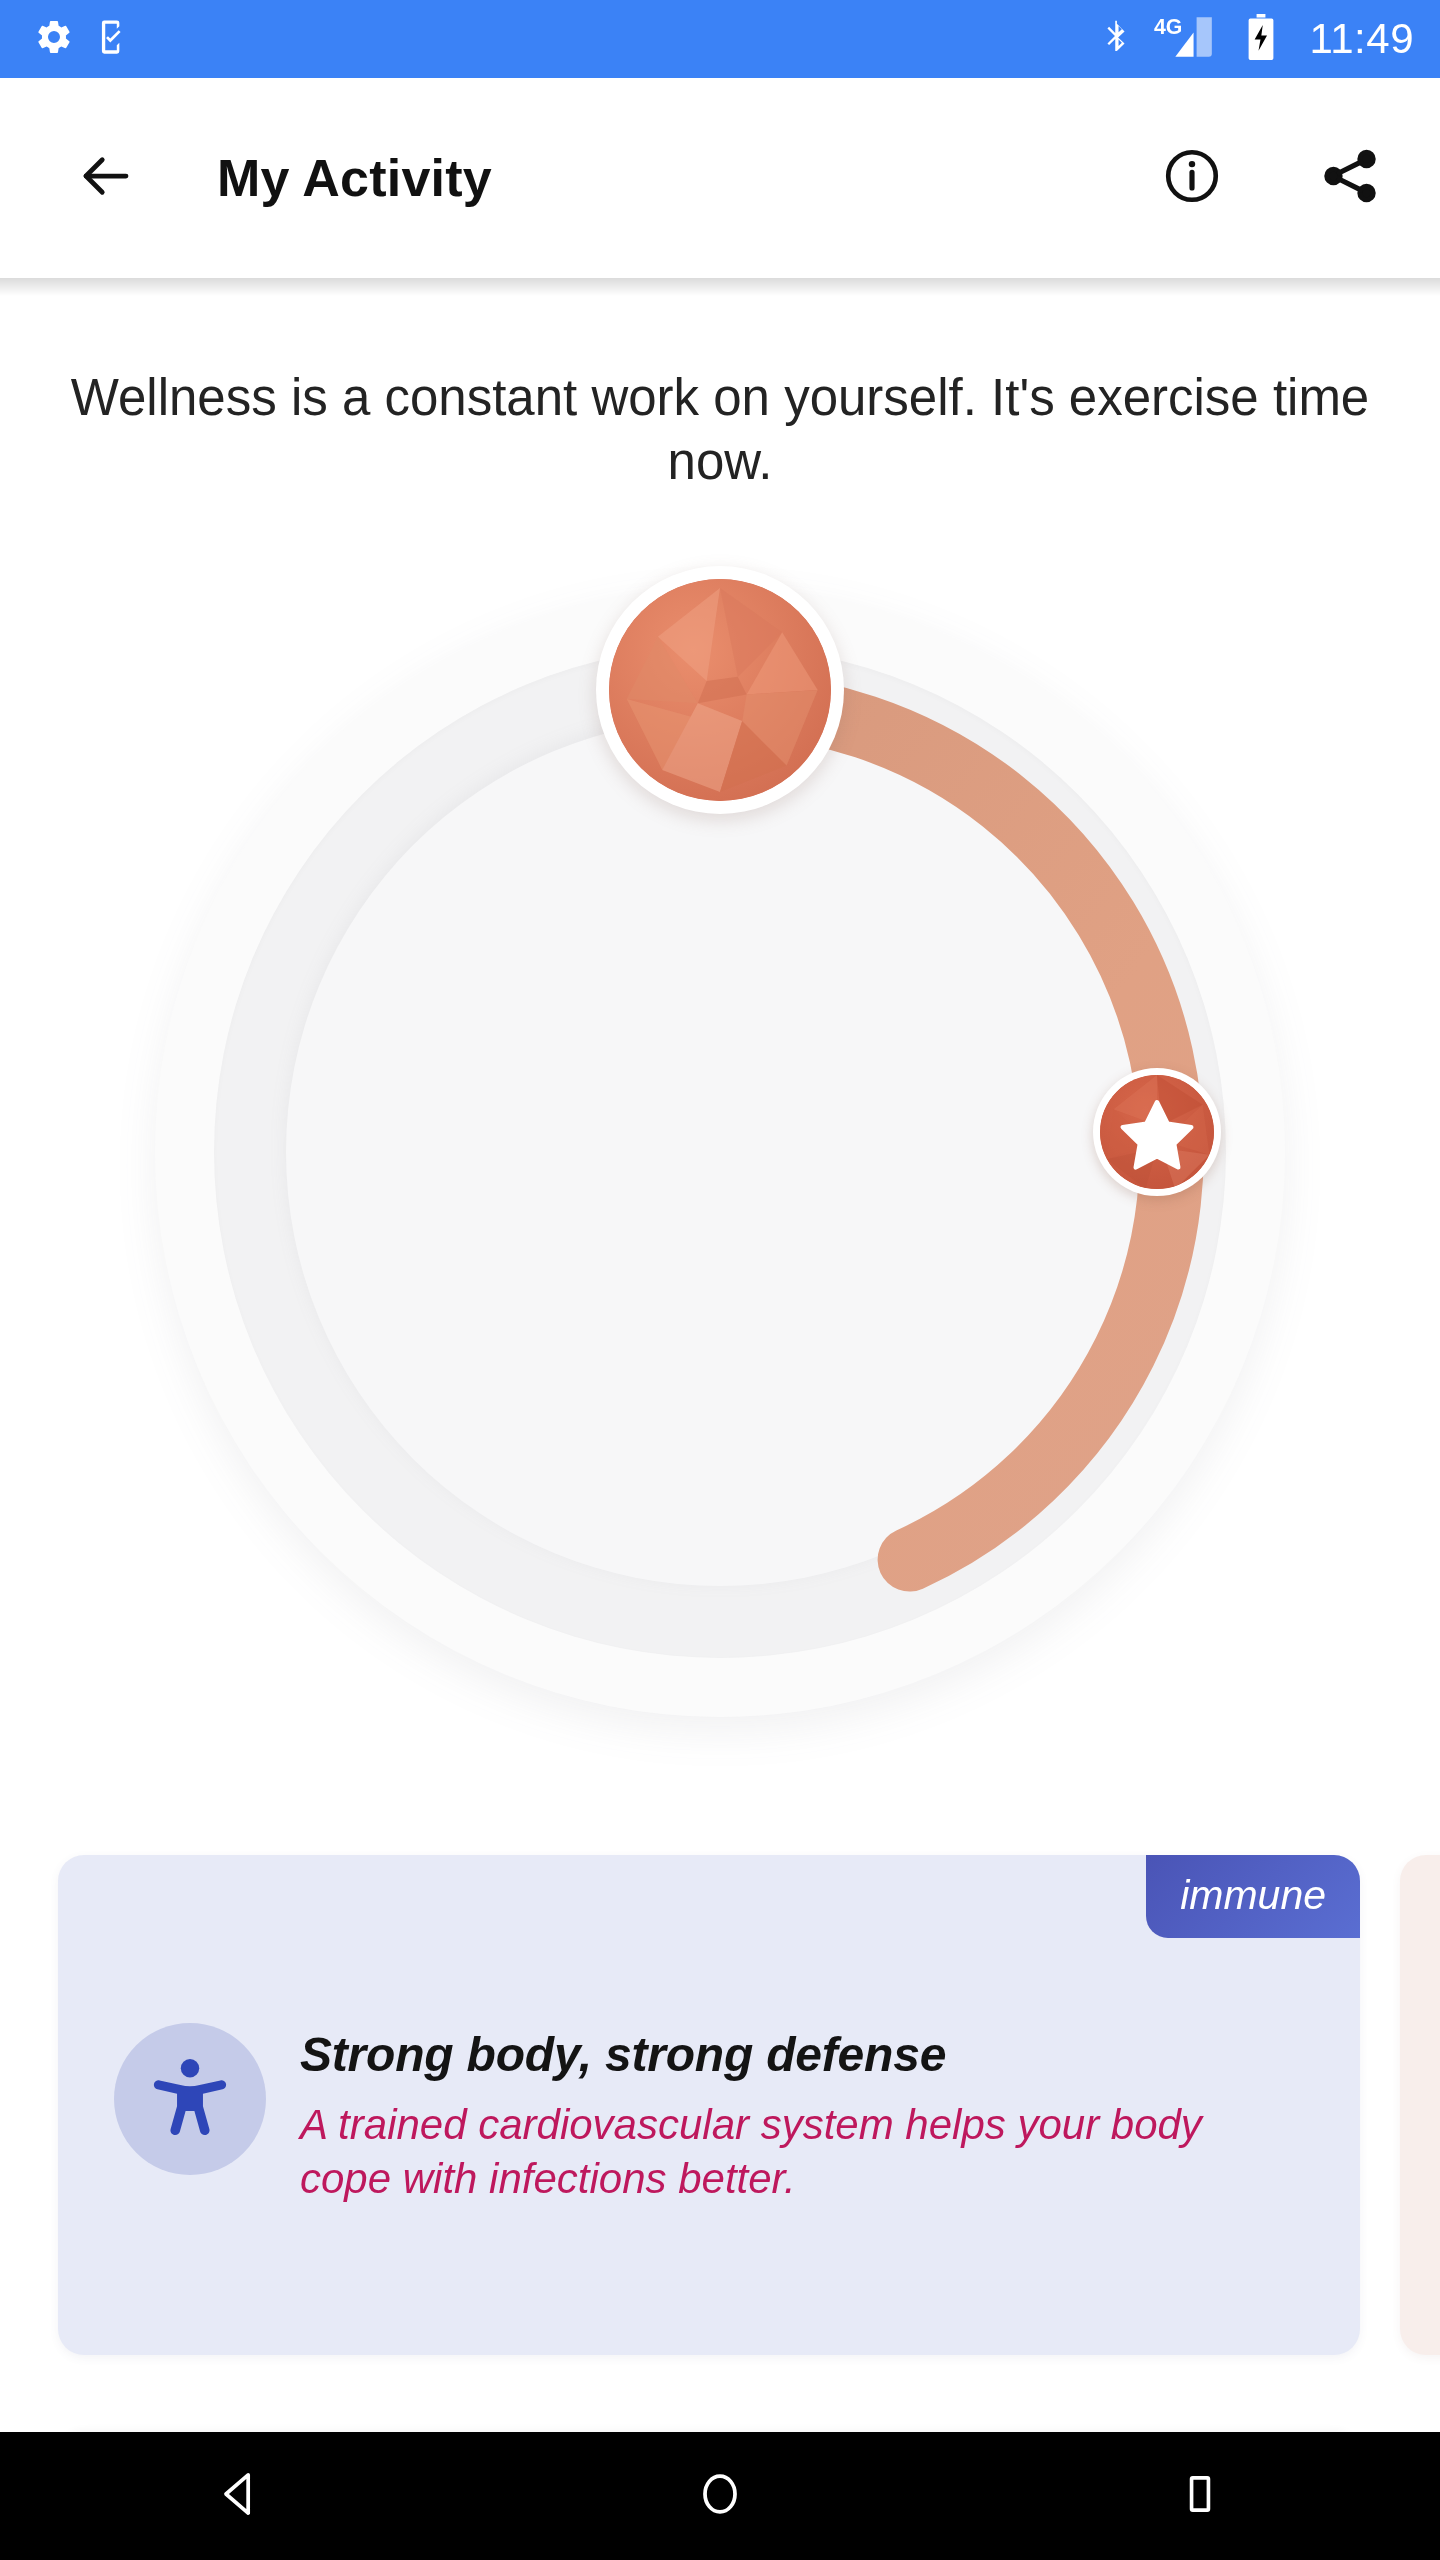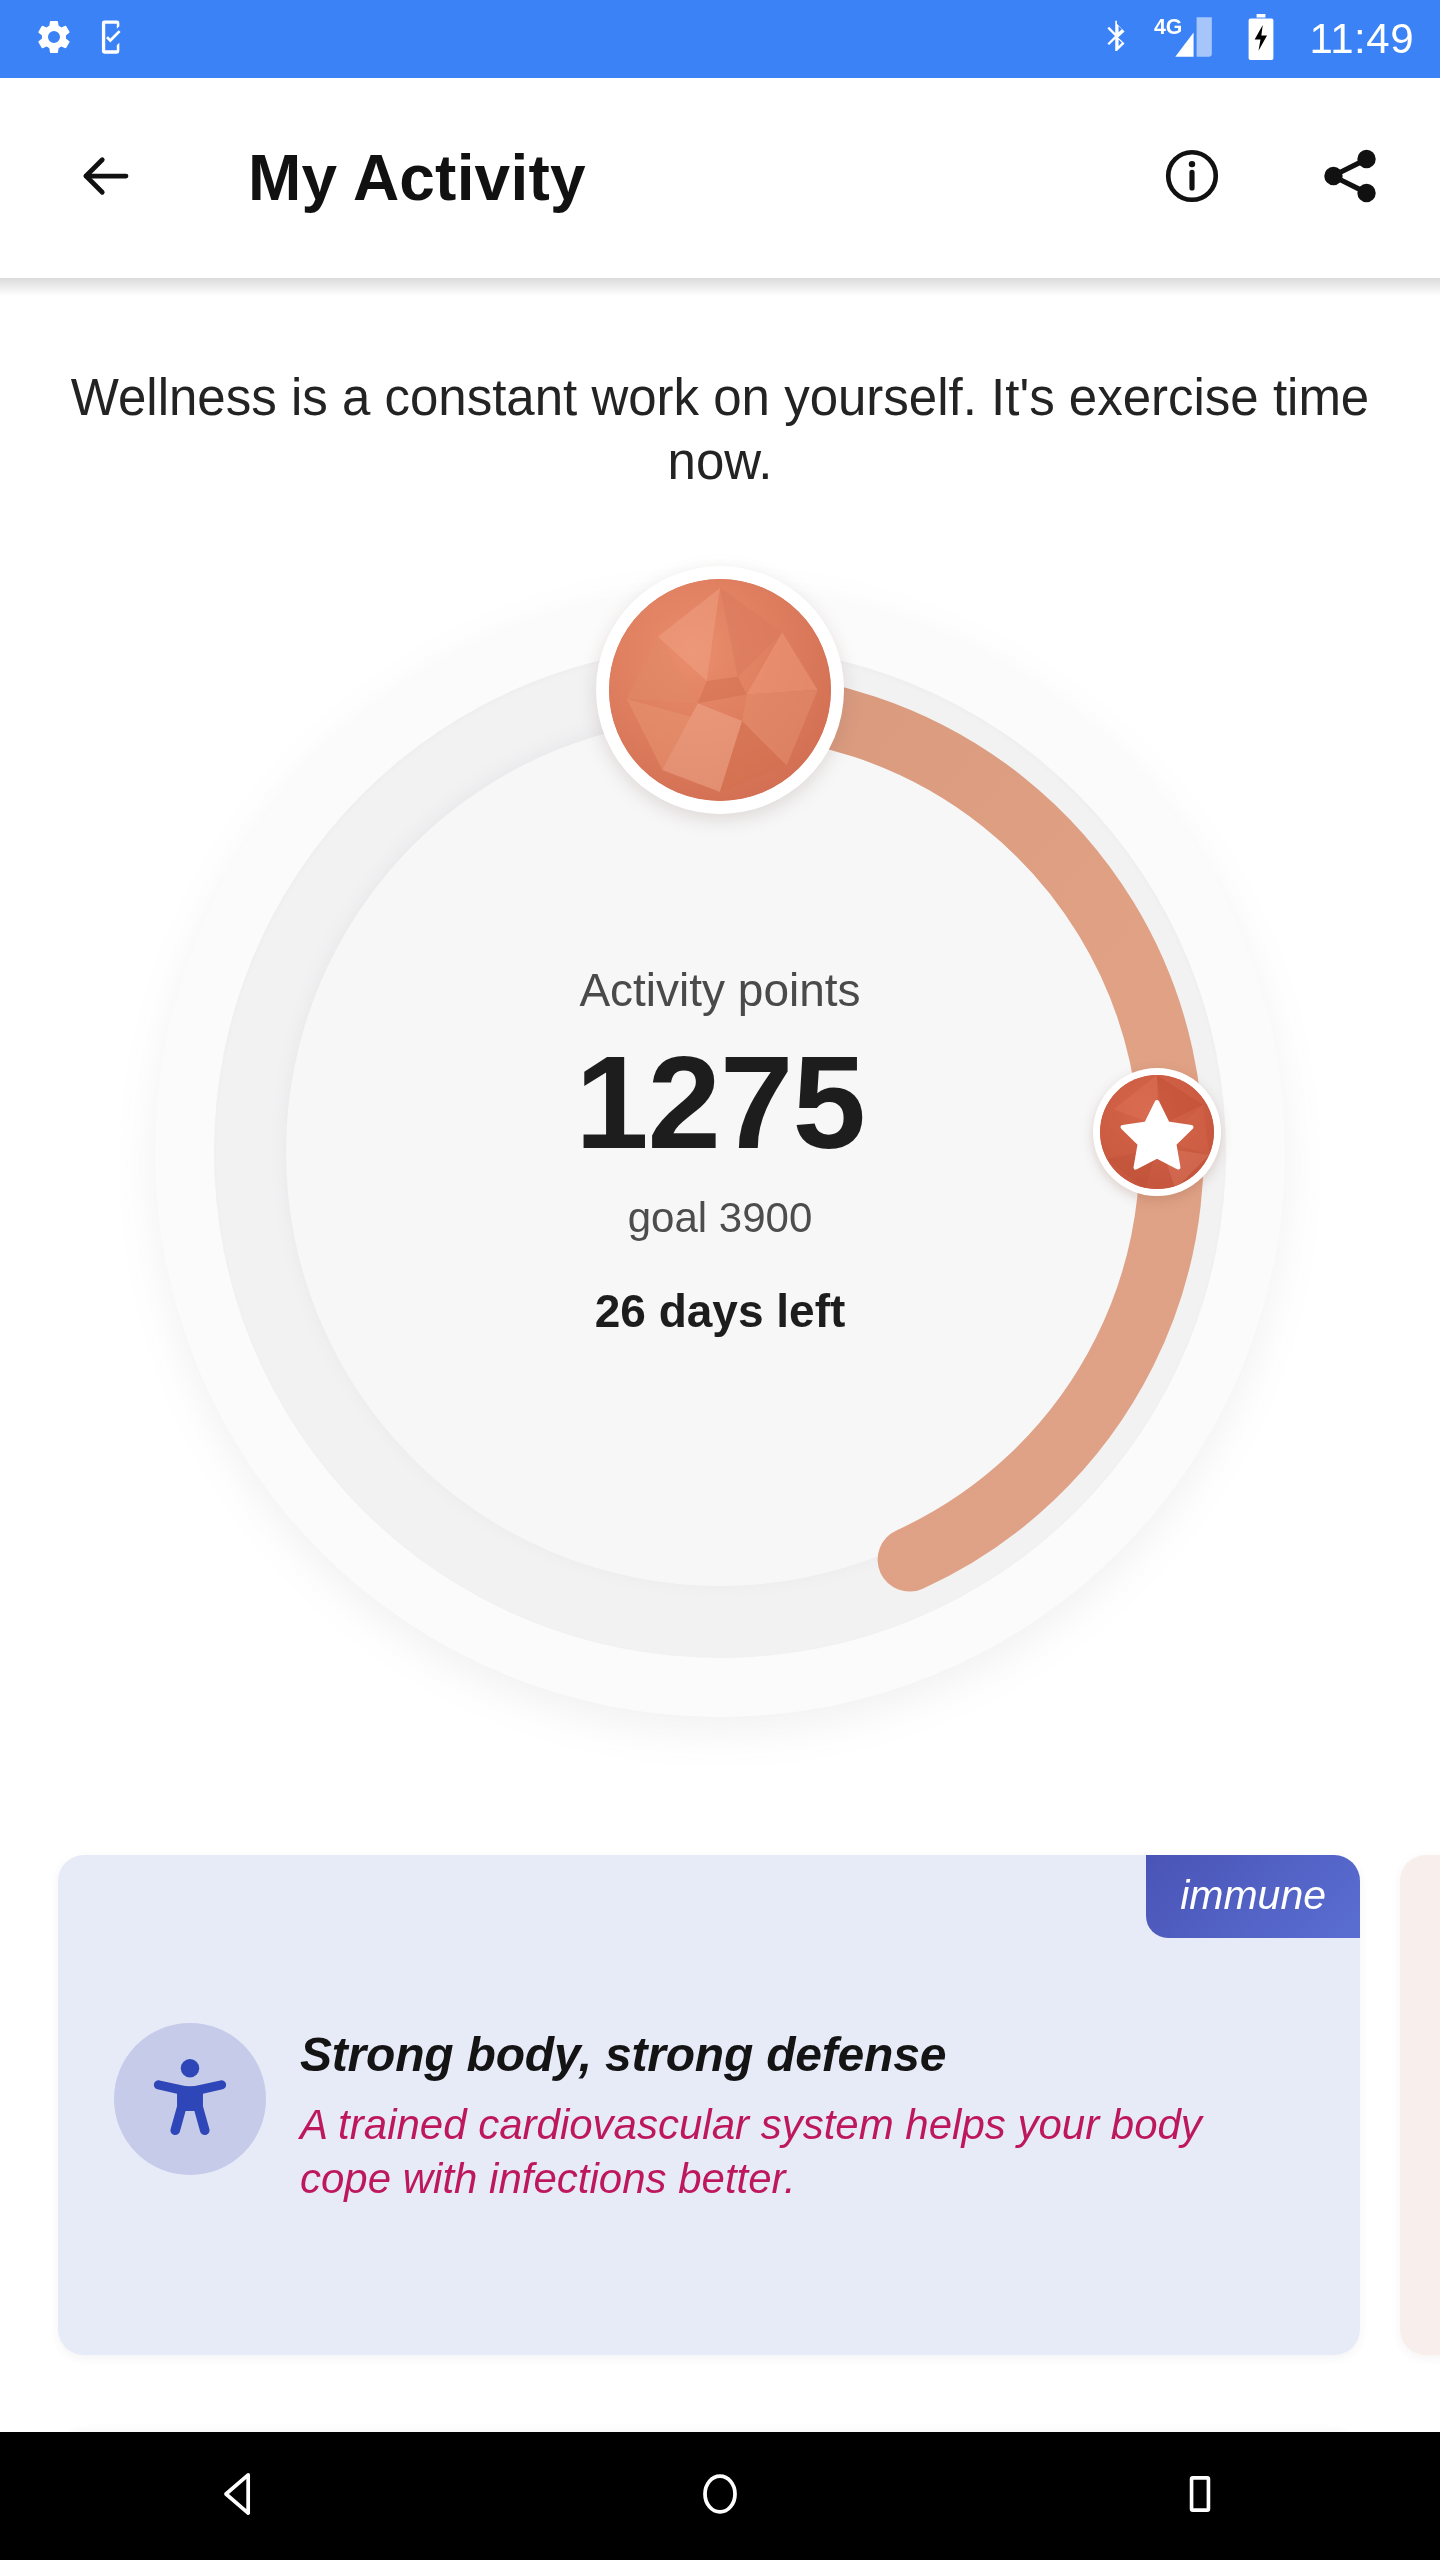--- a/index.html
+++ b/index.html
@@ -25,22 +25,22 @@
     margin-left:12px; line-height:1;
   }
 
   
   .appbar{
     position:absolute; top:78px; left:0; width:1440px; height:200px;
     background:#ffffff; display:flex; align-items:center;
     padding:0 44px 0 60px;
   }
   .appbar-title{
-    font-size:64px; font-weight:700; color:#111; letter-spacing:0.2px;
-    margin-left:96px;
+    font-size:52px; font-weight:700; color:#111; letter-spacing:0.2px;
+    margin-left:65px;
   }
   .appbar-actions{ margin-left:auto; display:flex; align-items:center; gap:66px; }
   .icon-btn{ display:flex; align-items:center; justify-content:center;
              width:92px; height:92px; }
   .appbar-shadow{
     position:absolute; top:278px; left:0; width:1440px; height:18px;
     background:linear-gradient(to bottom, rgba(0,0,0,0.14), rgba(0,0,0,0));
   }
 
   
@@ -258,26 +258,20 @@
       </radialGradient>
       <radialGradient id="starGrad" cx="0.4" cy="0.3" r="0.85">
         <stop offset="0%" stop-color="#d6664a"></stop>
         <stop offset="100%" stop-color="#c2523a"></stop>
       </radialGradient>
     </defs>
 
     <path d="M 580 132 A 448 448 0 0 1 769.6 987.6" fill="none" stroke="url(#arcGrad)" stroke-width="64" stroke-linecap="round"></path>
   </svg>
 
-  <div class="ring-center">
-    <div class="rc-label">Activity points</div>
-    <div class="rc-value">1275</div>
-    <div class="rc-goal">goal 3900</div>
-    <div class="rc-days">26 days left</div>
-  </div>
 
   <div class="ring-avatar">
     <div class="ring-avatar-inner">
       <svg width="222" height="222" viewBox="0 0 100 100">
         <circle cx="50" cy="50" r="50" fill="url(#gemGrad)"></circle>
         <g opacity="0.5">
           <polygon points="50,4 22,26 44,46" fill="#f0a184"></polygon>
           <polygon points="50,4 78,24 58,44" fill="#d9795c"></polygon>
           <polygon points="22,26 8,54 40,56" fill="#e08a68"></polygon>
           <polygon points="78,24 94,50 62,52" fill="#ef9b7c"></polygon>

